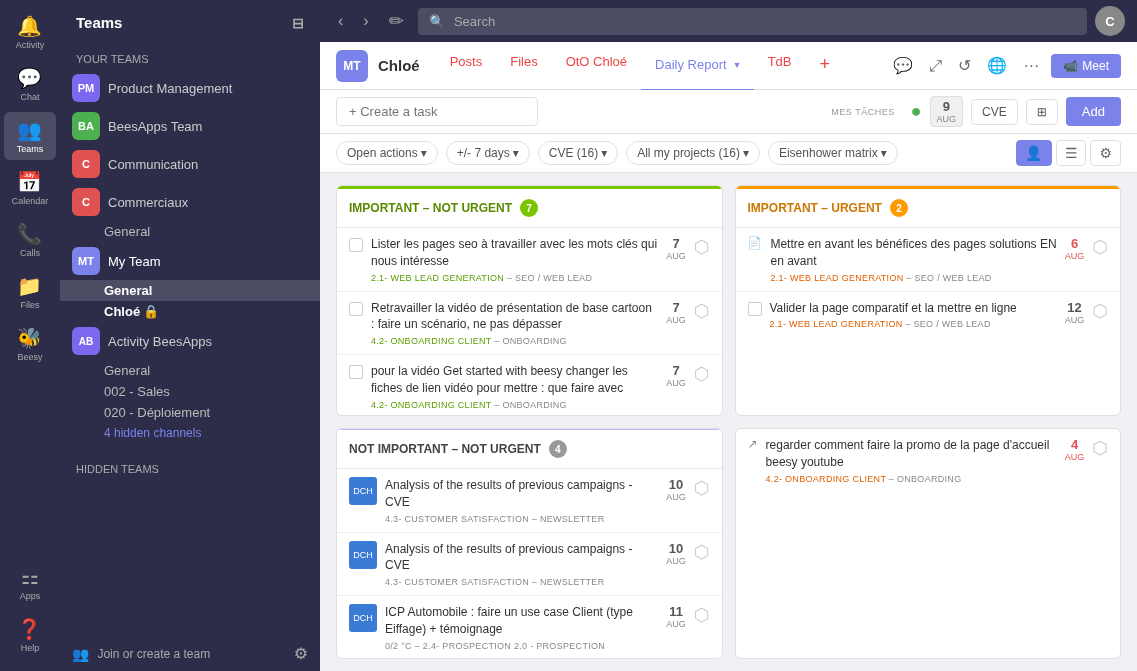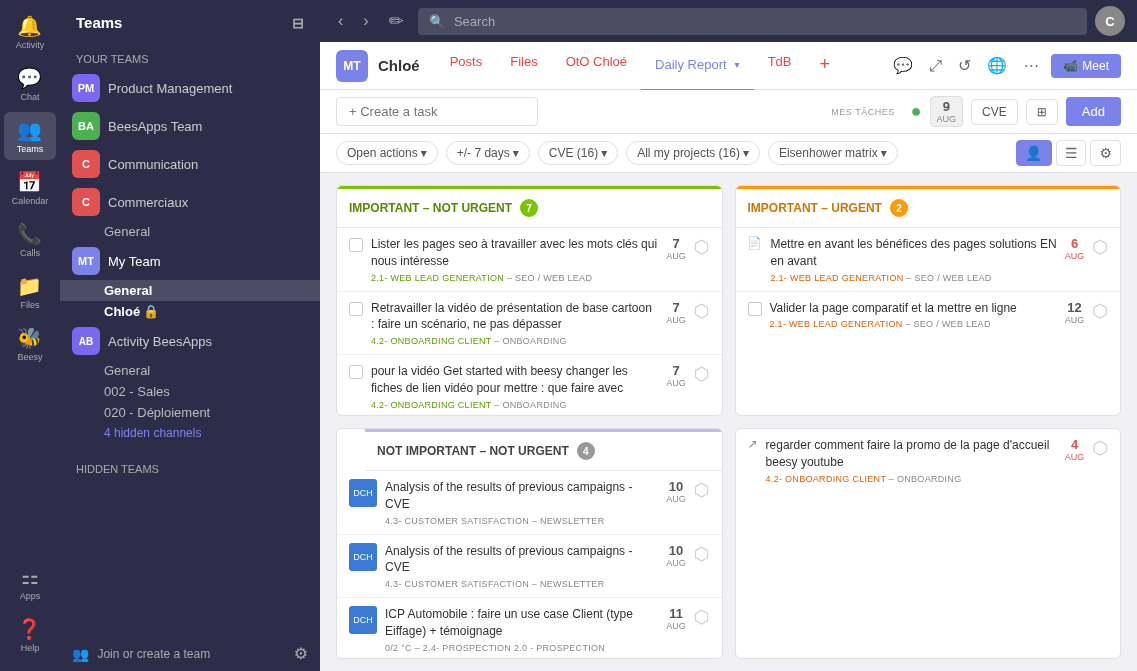--- a/index.html
+++ b/index.html
@@ -288,21 +288,21 @@
       padding: 10px 12px;
       font-size: 12px;
       font-weight: 700;
       display: flex;
       align-items: center;
       gap: 8px;
       border-bottom: 1px solid #e8e8e8;
     }
     .col-header-important-noturgent { color: #5a8a00; border-top: 3px solid #7bc500; }
     .col-header-important-urgent { color: #cc7700; border-top: 3px solid #ff9900; }
-    .col-header-notimportant-noturgent { color: #444; border-top: 3px solid #c4b5fd; margin-left: 28px; }
+    .col-header-notimportant-noturgent { color: #444; border-top: 1px solid #c4b5fd; }
     .col-header-notimportant-urgent { color: #cc7700; border-top: 3px solid #ff9900; }
     .col-count {
       background: #7bc500; color: white;
       border-radius: 50%; width: 18px; height: 18px;
       display: flex; align-items: center; justify-content: center;
       font-size: 10px;
     }
     .col-count-orange { background: #ff9900; }
     .col-count-gray { background: #999; }
     .task-card {

